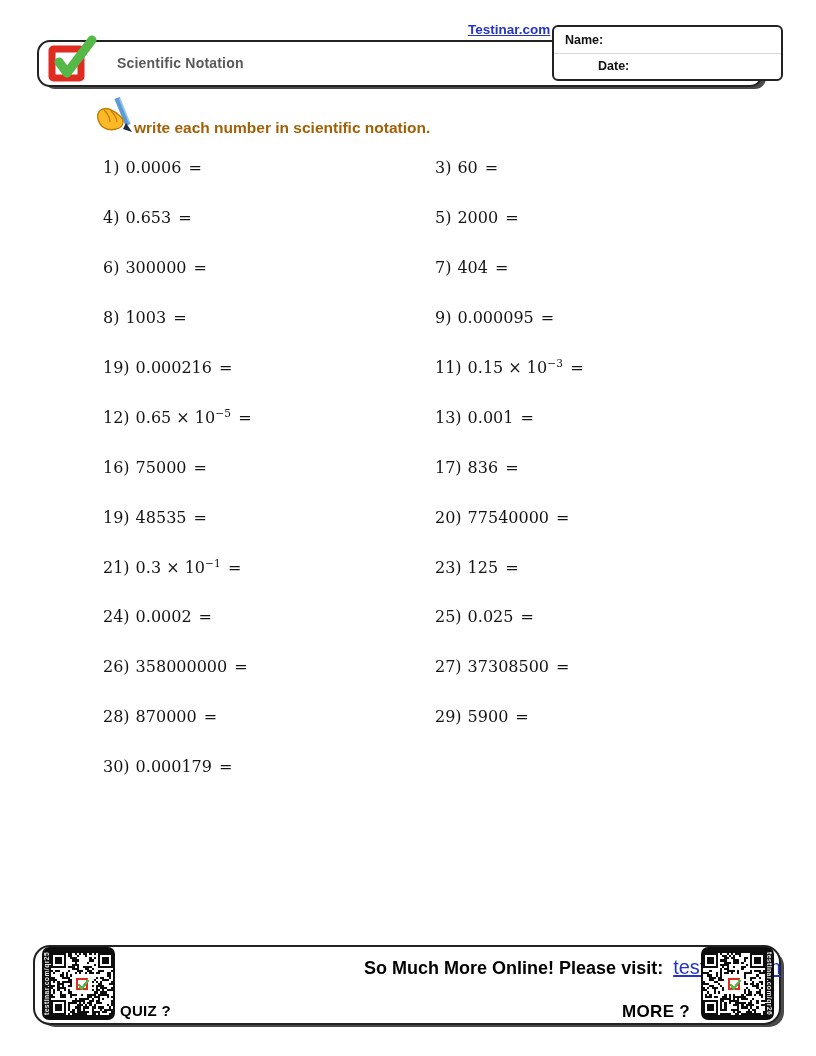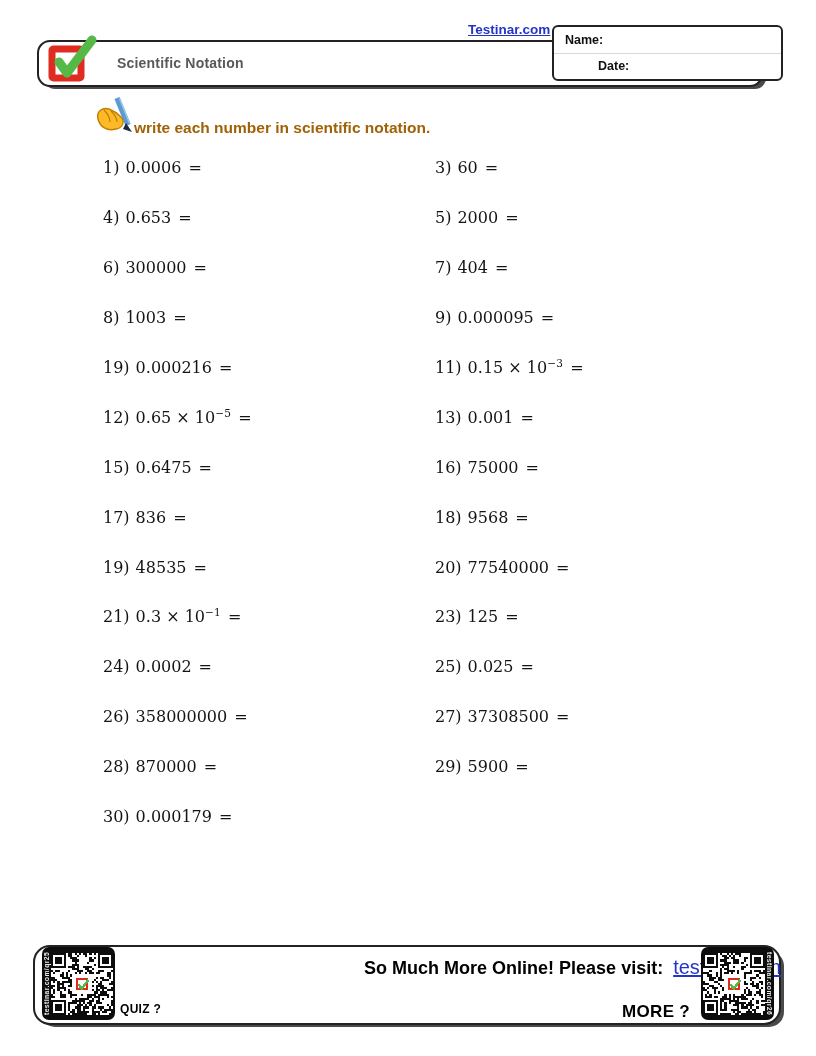--- a/index.html
+++ b/index.html
@@ -49,21 +49,21 @@
   .qr-right .qr-white { left:2px; }
   .qr-caption { position:absolute; top:0; height:73px; display:flex; align-items:center;
                 justify-content:center; color:#eeeeee; font-size:6.8px; letter-spacing:.4px;
                 font-weight:bold; }
   .qr-left  .qr-caption { left:0px; width:9px; writing-mode:vertical-rl; transform:rotate(180deg); }
   .qr-right .qr-caption { right:0px; width:9px; writing-mode:vertical-rl; }
   .footer-msg { position:absolute; left:33px; top:956px; width:748px; text-align:right;
                 font-size:18px; font-weight:bold; color:#000; }
   .footer-msg .flink { font-size:20px; font-weight:normal; color:#2433C8;
                        text-decoration:underline; margin-left:5px; }
-  .quiz-label { position:absolute; left:120px; top:1002px; font-size:12px; font-weight:bold;
+  .quiz-label { position:absolute; left:120px; top:1002px; font-size:15px; font-weight:bold;
                 color:#000; letter-spacing:.3px; }
   .more-label { position:absolute; right:126px; top:1002px; font-size:17px; font-weight:bold;
                 color:#000; letter-spacing:.3px; }
 </style>
 </head>
 <body>
 
 <a class="top-link" href="#">Testinar.com</a>
 
 <div class="header-bar"></div>
@@ -123,30 +123,24 @@
     <div class="problem">
     <span class="pnum">11)</span><span class="pval">0.15 × 10<sup>−3</sup></span><span class="peq">=</span>
   </div>
     <div class="problem">
     <span class="pnum">12)</span><span class="pval">0.65 × 10<sup>−5</sup></span><span class="peq">=</span>
   </div>
     <div class="problem">
     <span class="pnum">13)</span><span class="pval">0.001</span><span class="peq">=</span>
   </div>
     <div class="problem">
-    <span class="pnum">15)</span><span class="pval">0.6475</span><span class="peq">=</span>
-  </div>
-    <div class="problem">
     <span class="pnum">16)</span><span class="pval">75000</span><span class="peq">=</span>
   </div>
     <div class="problem">
     <span class="pnum">17)</span><span class="pval">836</span><span class="peq">=</span>
-  </div>
-    <div class="problem">
-    <span class="pnum">18)</span><span class="pval">9568</span><span class="peq">=</span>
   </div>
     <div class="problem">
     <span class="pnum">19)</span><span class="pval">48535</span><span class="peq">=</span>
   </div>
     <div class="problem">
     <span class="pnum">20)</span><span class="pval">77540000</span><span class="peq">=</span>
   </div>
     <div class="problem">
     <span class="pnum">21)</span><span class="pval">0.3 × 10<sup>−1</sup></span><span class="peq">=</span>
   </div>

